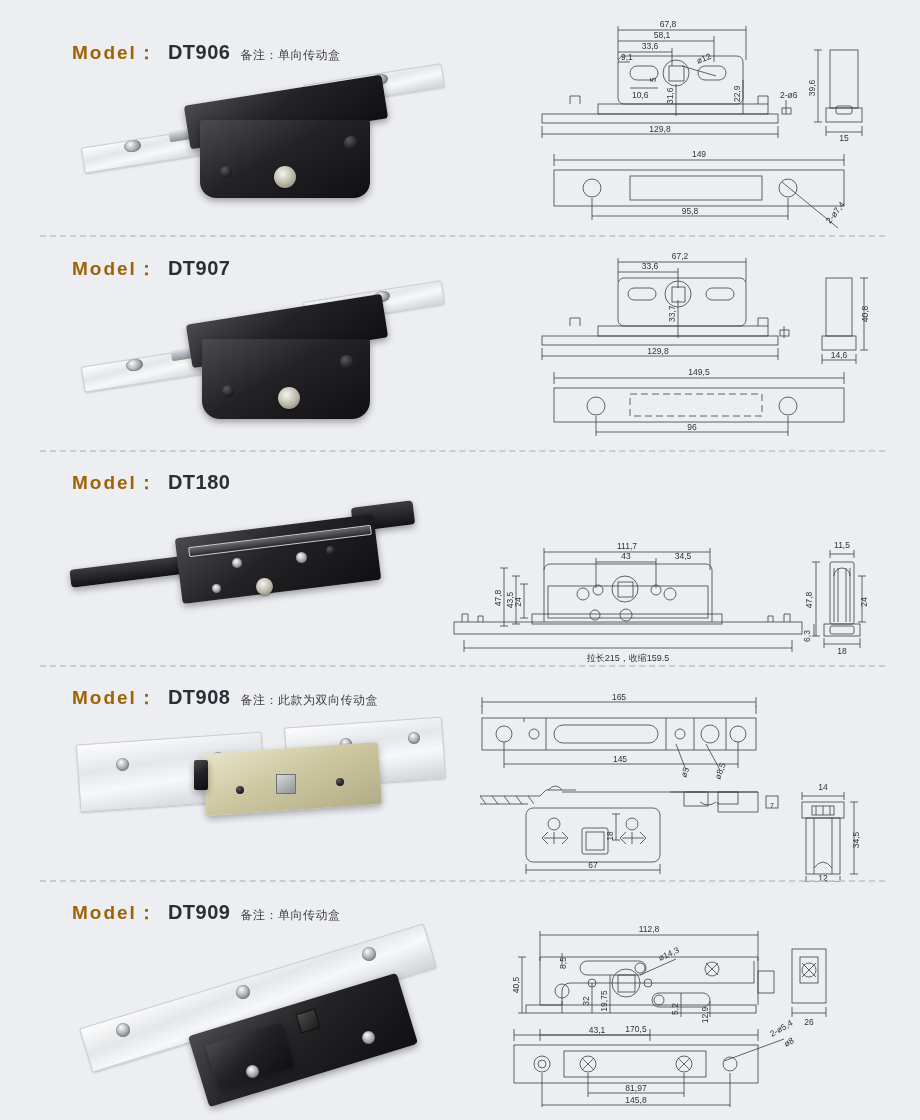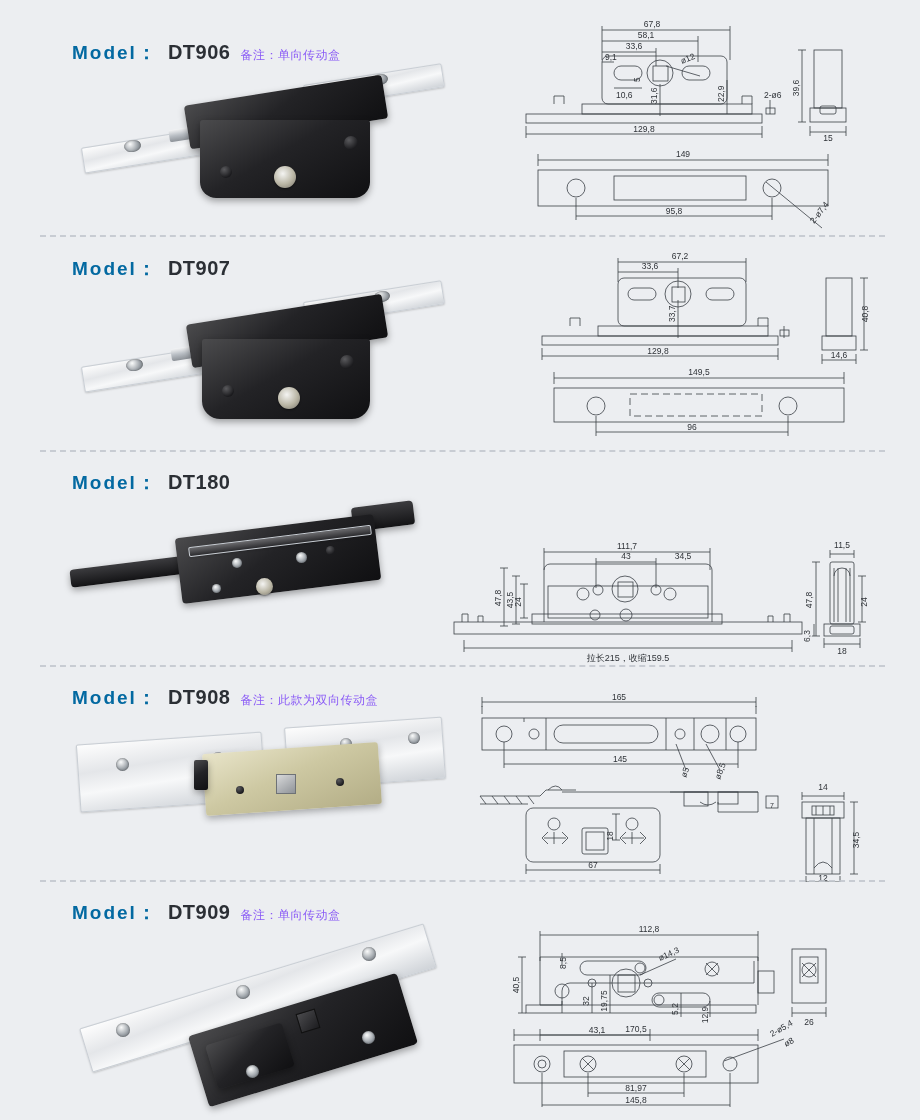--- a/index.html
+++ b/index.html
@@ -18,29 +18,29 @@
     border-top: 2px dashed #c2c7ce;
     opacity: .85;
   }
 
   .model-line {
     position: absolute;
     display: flex; align-items: baseline; gap: 10px;
     white-space: nowrap;
   }
   .model-label {
-    font-size: 19px; font-weight: bold; color: #0369a1;
+    font-size: 19px; font-weight: bold; color: #a16207;
     letter-spacing: 2px;
   }
   .model-code {
     font-size: 20px; font-weight: bold; color: #2b2f35;
     letter-spacing: 0.5px;
   }
   .model-note {
-    font-size: 12px; color: #8b5cf6; letter-spacing: .5px; text-align: right;
+    font-size: 12px; color: #404040; letter-spacing: .5px; text-align: right;
   }
 
   
   .photo { position: absolute; }
   .plate {
     position: absolute;
     background: linear-gradient(175deg,#fdfdfd 0%,#e4e6e9 35%,#f7f8f9 60%,#cfd3d8 100%);
     border: 1px solid #c9ced4;
     border-radius: 2px;
     box-shadow: 0 1px 2px rgba(0,0,0,.18);
@@ -104,21 +104,21 @@
       <div class="plate" style="left:222px; top:6px; width:140px; height:24px; transform:rotate(-9deg);"></div>
       <div class="screwhole" style="left:290px; top:6px; width:16px; height:11px; transform:rotate(-9deg);"></div>
       <div class="rail" style="left:86px; top:46px; width:210px; height:12px; transform:rotate(-9deg);"></div>
       <div class="body-blk" style="left:104px; top:22px; width:200px; height:44px; transform:rotate(-9deg);"></div>
       <div class="body-blk" style="left:118px; top:52px; width:170px; height:78px; border-radius:3px 3px 16px 16px;"></div>
       <div class="dot-dark" style="left:138px; top:98px; width:12px; height:12px;"></div>
       <div class="dot-dark" style="left:262px; top:68px; width:14px; height:14px;"></div>
       <div class="knob" style="left:192px; top:98px; width:22px; height:22px;"></div>
     </div>
 
-    <div class="dwg" style="top:8px; left:514px;">
+    <div class="dwg" style="top:8px; left:530px;">
       <svg width="390" height="230" viewBox="0 0 390 230">
         <g fill="none" stroke="#3a3f45" stroke-width="0.8">
 
           <rect x="88" y="48" width="125" height="48" rx="6"></rect>
           <rect x="68" y="96" width="170" height="10"></rect>
           <rect x="12" y="106" width="236" height="9"></rect>
           <path d="M40 96 v-8 h10 v8"></path>
             <path d="M228 96 v-8 h10 v8"></path>
           <rect x="100" y="58" width="28" height="14" rx="7"></rect>
           <rect x="168" y="58" width="28" height="14" rx="7"></rect>

